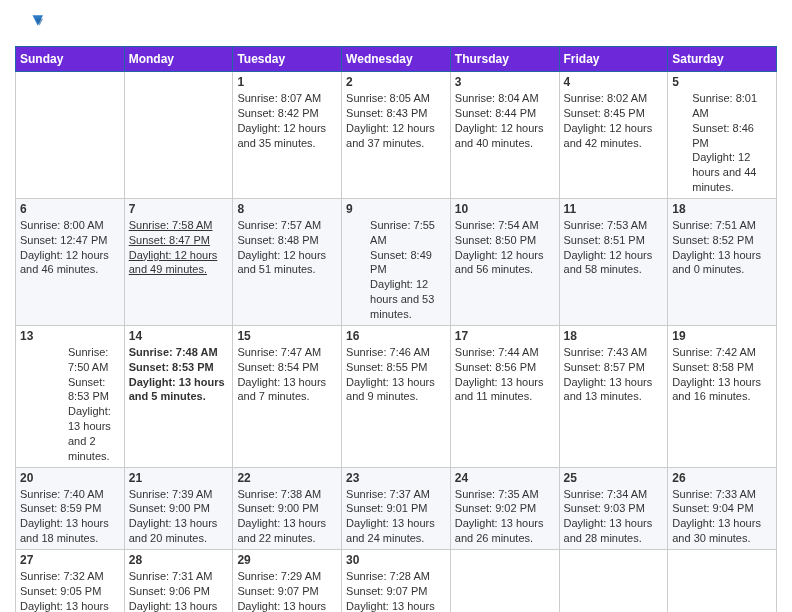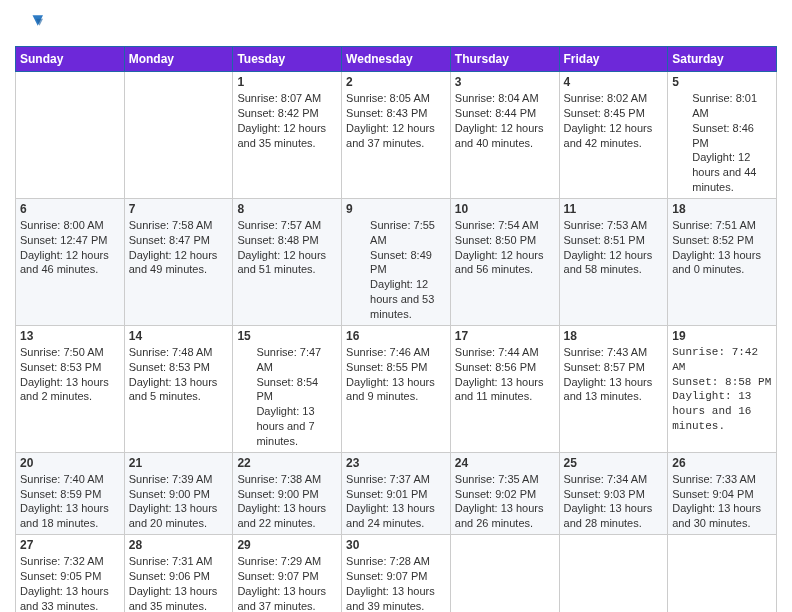--- a/index.html
+++ b/index.html
@@ -164,21 +164,21 @@
         </tr>
         <tr>
           <td>
             <span class="day-num">6</span>
             <div class="cell-text" style="white-space: pre-line;">Sunrise: 8:00 AM
 Sunset: 12:47 PM
 Daylight: 12 hours and 46 minutes.</div>
           </td>
           <td>
             <span class="day-num">7</span>
-            <div class="cell-text" style="white-space: pre-line;">Sunrise: 7:58 AM
+            <div class="cell-text" style="white-space: pre-line; text-decoration: underline;">Sunrise: 7:58 AM
 Sunset: 8:47 PM
 Daylight: 12 hours and 49 minutes.</div>
           </td>
           <td>
             <span class="day-num">8</span>
             <div class="cell-text" style="white-space: pre-line;">Sunrise: 7:57 AM
 Sunset: 8:48 PM
 Daylight: 12 hours and 51 minutes.</div>
           </td>
           <td>
@@ -202,33 +202,33 @@
           <td>
             <span class="day-num">18</span>
             <div class="cell-text" style="white-space: pre-line;">Sunrise: 7:51 AM
 Sunset: 8:52 PM
 Daylight: 13 hours and 0 minutes.</div>
           </td>
         </tr>
         <tr>
           <td>
             <span class="day-num">13</span>
-            <div class="cell-text" style="white-space: pre-line;">Sunrise: 7:50 AM
+            <div class="cell-text" style="white-space: pre-line; margin-left: 48px;">Sunrise: 7:50 AM
 Sunset: 8:53 PM
 Daylight: 13 hours and 2 minutes.</div>
           </td>
           <td>
             <span class="day-num">14</span>
-            <div class="cell-text" style="white-space: pre-line;">Sunrise: 7:48 AM
+            <div class="cell-text" style="white-space: pre-line; font-weight: bold;">Sunrise: 7:48 AM
 Sunset: 8:53 PM
 Daylight: 13 hours and 5 minutes.</div>
           </td>
           <td>
             <span class="day-num">15</span>
-            <div class="cell-text" style="white-space: pre-line; margin-left: 19px;">Sunrise: 7:47 AM
+            <div class="cell-text" style="white-space: pre-line;">Sunrise: 7:47 AM
 Sunset: 8:54 PM
 Daylight: 13 hours and 7 minutes.</div>
           </td>
           <td>
             <span class="day-num">16</span>
             <div class="cell-text" style="white-space: pre-line;">Sunrise: 7:46 AM
 Sunset: 8:55 PM
 Daylight: 13 hours and 9 minutes.</div>
           </td>
           <td>
@@ -238,21 +238,21 @@
 Daylight: 13 hours and 11 minutes.</div>
           </td>
           <td>
             <span class="day-num">18</span>
             <div class="cell-text" style="white-space: pre-line;">Sunrise: 7:43 AM
 Sunset: 8:57 PM
 Daylight: 13 hours and 13 minutes.</div>
           </td>
           <td>
             <span class="day-num">19</span>
-            <div class="cell-text" style="white-space: pre-line; font-family: Liberation Mono, monospace;">Sunrise: 7:42 AM
+            <div class="cell-text" style="white-space: pre-line;">Sunrise: 7:42 AM
 Sunset: 8:58 PM
 Daylight: 13 hours and 16 minutes.</div>
           </td>
         </tr>
         <tr>
           <td>
             <span class="day-num">20</span>
             <div class="cell-text" style="white-space: pre-line;">Sunrise: 7:40 AM
 Sunset: 8:59 PM
 Daylight: 13 hours and 18 minutes.</div>

